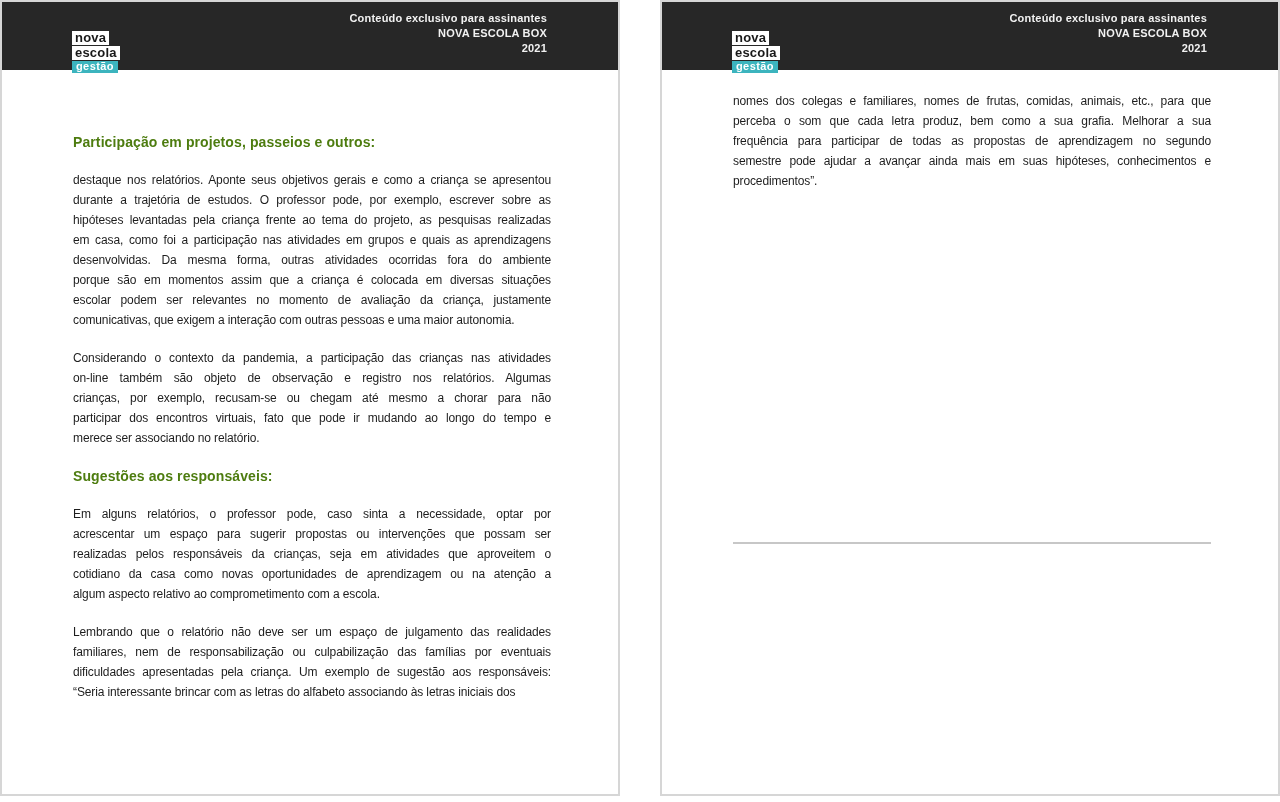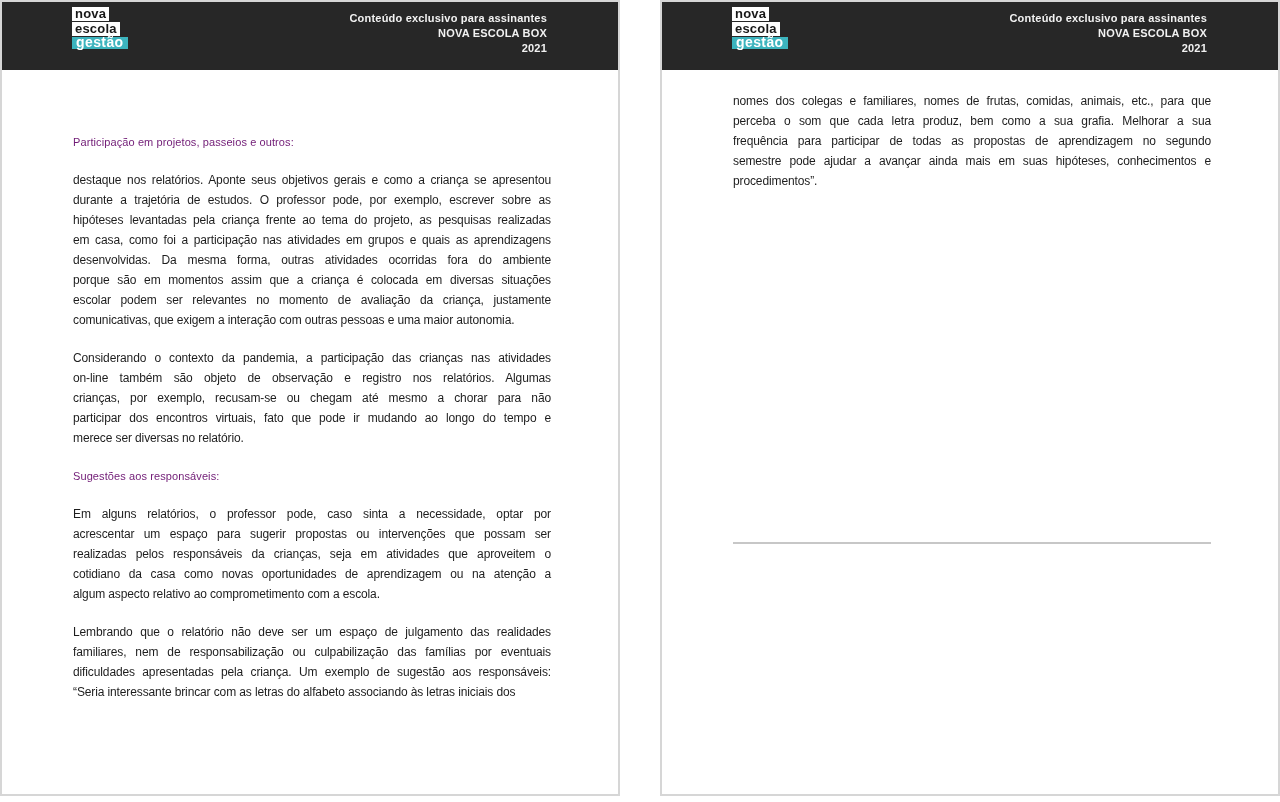--- a/index.html
+++ b/index.html
@@ -8,44 +8,44 @@
 
   .page {
     position:absolute; top:0; width:620px; height:796px;
     background:#ffffff; border:2px solid #d6d6d6;
   }
   .page--left  { left:0; }
   .page--right { left:660px; }
 
   .page-header { height:68px; background:#272727; position:relative; }
 
-  .logo { position:absolute; left:70px; top:5px; display:flex; flex-direction:column; align-items:flex-start; }
+  .logo { position:absolute; left:70px; top:29px; display:flex; flex-direction:column; align-items:flex-start; }
   .logo-box {
     display:inline-block; background:#ffffff; color:#181818;
     font-weight:bold; font-size:13px; line-height:13px; padding:0 3px 1px;
     margin-bottom:1px; letter-spacing:.2px;
   }
   .logo-gestao {
     display:inline-block; background:#3cb4be; color:#ffffff;
-    font-weight:bold; font-size:14px; line-height:9px; padding:1px 4px 2px;
+    font-weight:bold; font-size:11px; line-height:9px; padding:1px 4px 2px;
     letter-spacing:.4px;
   }
 
   .header-meta {
     position:absolute; right:71px; top:9px; text-align:right;
     color:#f2f2f2; font-size:11px; font-weight:bold; line-height:15px; letter-spacing:.2px;
   }
 
   .content { padding:13px 67px 0 71px; color:#1d1d1d; font-size:12px; }
   .content--left  { padding-top:62px; }
   .content--right { padding-top:21px; }
 
   .doc-heading {
-    font-size:11px; font-weight:normal; line-height:20px;
-    margin:0 0 18px; color:#701a75; letter-spacing:.1px;
+    font-size:14px; font-weight:bold; line-height:20px;
+    margin:0 0 18px; color:#4d7c0f; letter-spacing:.1px;
   }
   .doc-paragraph { margin:0 0 18px; }
   .doc-line {
     line-height:20px; letter-spacing:-0.12px;
     text-align:justify; text-align-last:justify; -moz-text-align-last:justify;
     white-space:nowrap;
   }
   .doc-line.last { text-align-last:left; -moz-text-align-last:left; white-space:normal; }
   .doc-divider { height:2px; background:#c7c7c7; margin-top:351px; }
 </style>
@@ -77,21 +77,21 @@
           <div class="doc-line">desenvolvidas. Da mesma forma, outras atividades ocorridas fora do ambiente</div>
           <div class="doc-line">porque são em momentos assim que a criança é colocada em diversas situações</div>
           <div class="doc-line">escolar podem ser relevantes no momento de avaliação da criança, justamente</div>
           <div class="doc-line last">comunicativas, que exigem a interação com outras pessoas e uma maior autonomia.</div>
         </div>
         <div class="doc-paragraph">
           <div class="doc-line">Considerando o contexto da pandemia, a participação das crianças nas atividades</div>
           <div class="doc-line">on-line também são objeto de observação e registro nos relatórios. Algumas</div>
           <div class="doc-line">crianças, por exemplo, recusam-se ou chegam até mesmo a chorar para não</div>
           <div class="doc-line">participar dos encontros virtuais, fato que pode ir mudando ao longo do tempo e</div>
-          <div class="doc-line last">merece ser diversas no relatório.</div>
+          <div class="doc-line last">merece ser associando no relatório.</div>
         </div>
         <div class="doc-heading">Sugestões aos responsáveis:</div>
         <div class="doc-paragraph">
           <div class="doc-line">Em alguns relatórios, o professor pode, caso sinta a necessidade, optar por</div>
           <div class="doc-line">acrescentar um espaço para sugerir propostas ou intervenções que possam ser</div>
           <div class="doc-line">realizadas pelos responsáveis da crianças, seja em atividades que aproveitem o</div>
           <div class="doc-line">cotidiano da casa como novas oportunidades de aprendizagem ou na atenção a</div>
           <div class="doc-line last">algum aspecto relativo ao comprometimento com a escola.</div>
         </div>
         <div class="doc-paragraph">

